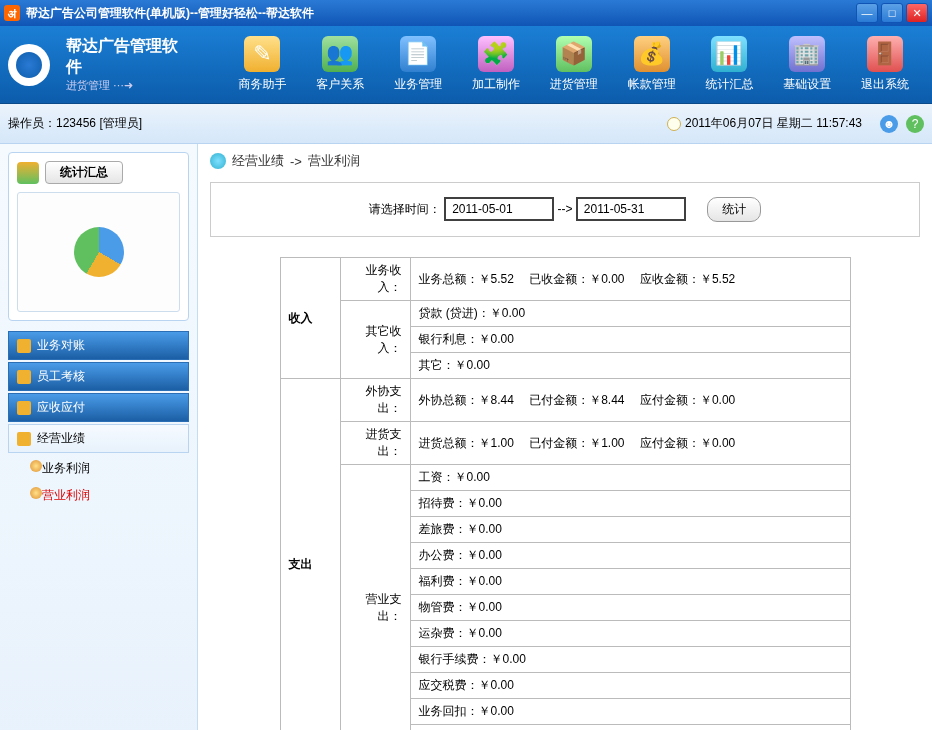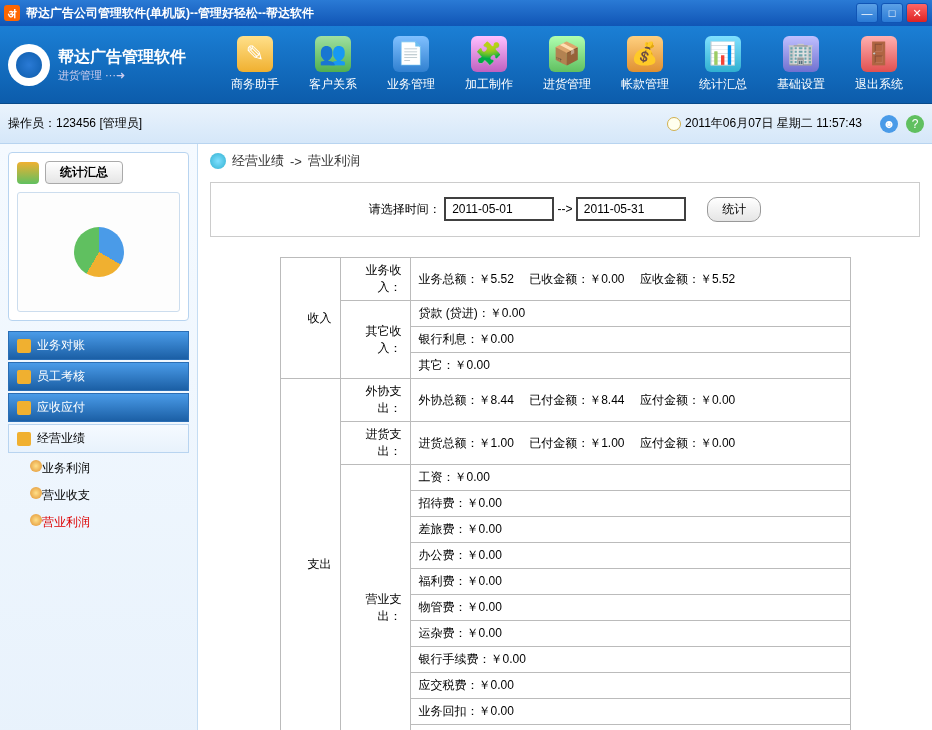--- a/index.html
+++ b/index.html
@@ -8,21 +8,21 @@
     
     .titlebar { height: 26px; background: linear-gradient(#2a7ad5, #1055b5); display: flex; align-items: center; padding: 0 4px; color: #fff; font-size: 12px; }
     .titlebar .rss { width: 16px; height: 16px; background: #f60; border-radius: 3px; display: flex; align-items: center; justify-content: center; color: #fff; font-size: 11px; font-weight: bold; margin-right: 6px; }
     .titlebar .title { flex: 1; font-weight: bold; }
     .win-btns { display: flex; gap: 3px; }
     .win-btn { width: 22px; height: 20px; background: linear-gradient(#5ca1e6, #2a7ad5); border: 1px solid #1055b5; border-radius: 3px; display: flex; align-items: center; justify-content: center; font-size: 11px; color: #fff; cursor: pointer; }
     .win-btn.close { background: linear-gradient(#f66, #d22); }
 
     
     .toolbar { height: 78px; background: linear-gradient(#1b7fd5, #0c5cab); display: flex; align-items: center; padding: 0 8px; border-bottom: 1px solid #084a8a; }
-    .logo-block { color: #fff; display: flex; align-items: center; gap: 8px; margin-right: 30px; }
+    .logo-block { color: #fff; display: flex; align-items: center; gap: 16px; margin-right: 30px; }
     .gear { width: 42px; height: 42px; border-radius: 50%; background: #fff; position: relative; display:flex; align-items:center; justify-content:center;}
     .gear::before { content:""; width:26px; height:26px; border-radius:50%; background: radial-gradient(#2a7ad5, #0c5cab); }
     .logo-text { font-size: 16px; font-weight: bold; }
     .logo-sub { font-size: 11px; color: #cce; }
     .tb-item { color: #fff; text-align: center; width: 78px; font-size: 12px; cursor: pointer; }
     .tb-icon { width: 36px; height: 36px; margin: 0 auto 4px; border-radius: 6px; display: flex; align-items:center; justify-content:center; font-size: 22px; }
     .tb-icon.assistant { background: linear-gradient(#ffe08a,#f0b030); }
     .tb-icon.customer { background: linear-gradient(#a0e0a0,#50b050); }
     .tb-icon.business { background: linear-gradient(#80c0ff,#3080d0); }
     .tb-icon.process { background: linear-gradient(#ffc0ff,#c060c0); }
@@ -60,21 +60,21 @@
     .content { flex: 1; background: #fff; padding: 8px 12px; overflow: auto; }
     .breadcrumb { font-size: 13px; color: #333; margin-bottom: 12px; display: flex; align-items: center; gap: 6px; }
     .bc-icon { width: 16px; height: 16px; border-radius: 50%; background: radial-gradient(#80e0ff,#30b0d0); }
     .filter-box { border: 1px solid #ccc; padding: 14px; text-align: center; font-size: 12px; }
     .date-input { border: 2px solid #404040; padding: 3px 6px; width: 110px; font-size: 12px; }
     .btn { border: 1px solid #999; background: linear-gradient(#fff,#e5e5e5); padding: 3px 14px; font-size: 12px; cursor: pointer; }
     .filter-box .btn { margin-left: 18px; border-radius: 10px; }
 
     .data-table { border-collapse: collapse; margin: 20px auto 0; font-size: 12px; }
     .data-table td { border: 1px solid #bbb; padding: 4px 8px; vertical-align: middle; }
-    .data-table .cat { text-align: right; font-weight: normal; width: 60px; }
+    .data-table .cat { text-align: left; font-weight: bold; width: 60px; }
     .data-table .sub { text-align: right; width: 70px; }
     .data-table .vals { width: 440px; }
   </style>
 </head>
 <body>
 
 <div class="titlebar">
   <span class="rss">ॳ</span>
   <span class="title">帮达广告公司管理软件(单机版)--管理好轻松--帮达软件</span>
   <div class="win-btns">
@@ -137,24 +137,20 @@
         <span>应收应付</span>
       </div>
     <div class="menu-item active">
         <span class="menu-icon"></span>
         <span>经营业绩</span>
       </div>
     <div class="sub-item">
         <span class="sub-bullet"></span>
         <span>业务利润</span>
       </div>
-    <div class="sub-item">
-        <span class="sub-bullet"></span>
-        <span>营业收支</span>
-      </div>
     <div class="sub-item current">
         <span class="sub-bullet"></span>
         <span>营业利润</span>
       </div>
   </div>
 
   <div class="content">
     <div class="breadcrumb">
       <span class="bc-icon"></span>
       <span>经营业绩</span>

